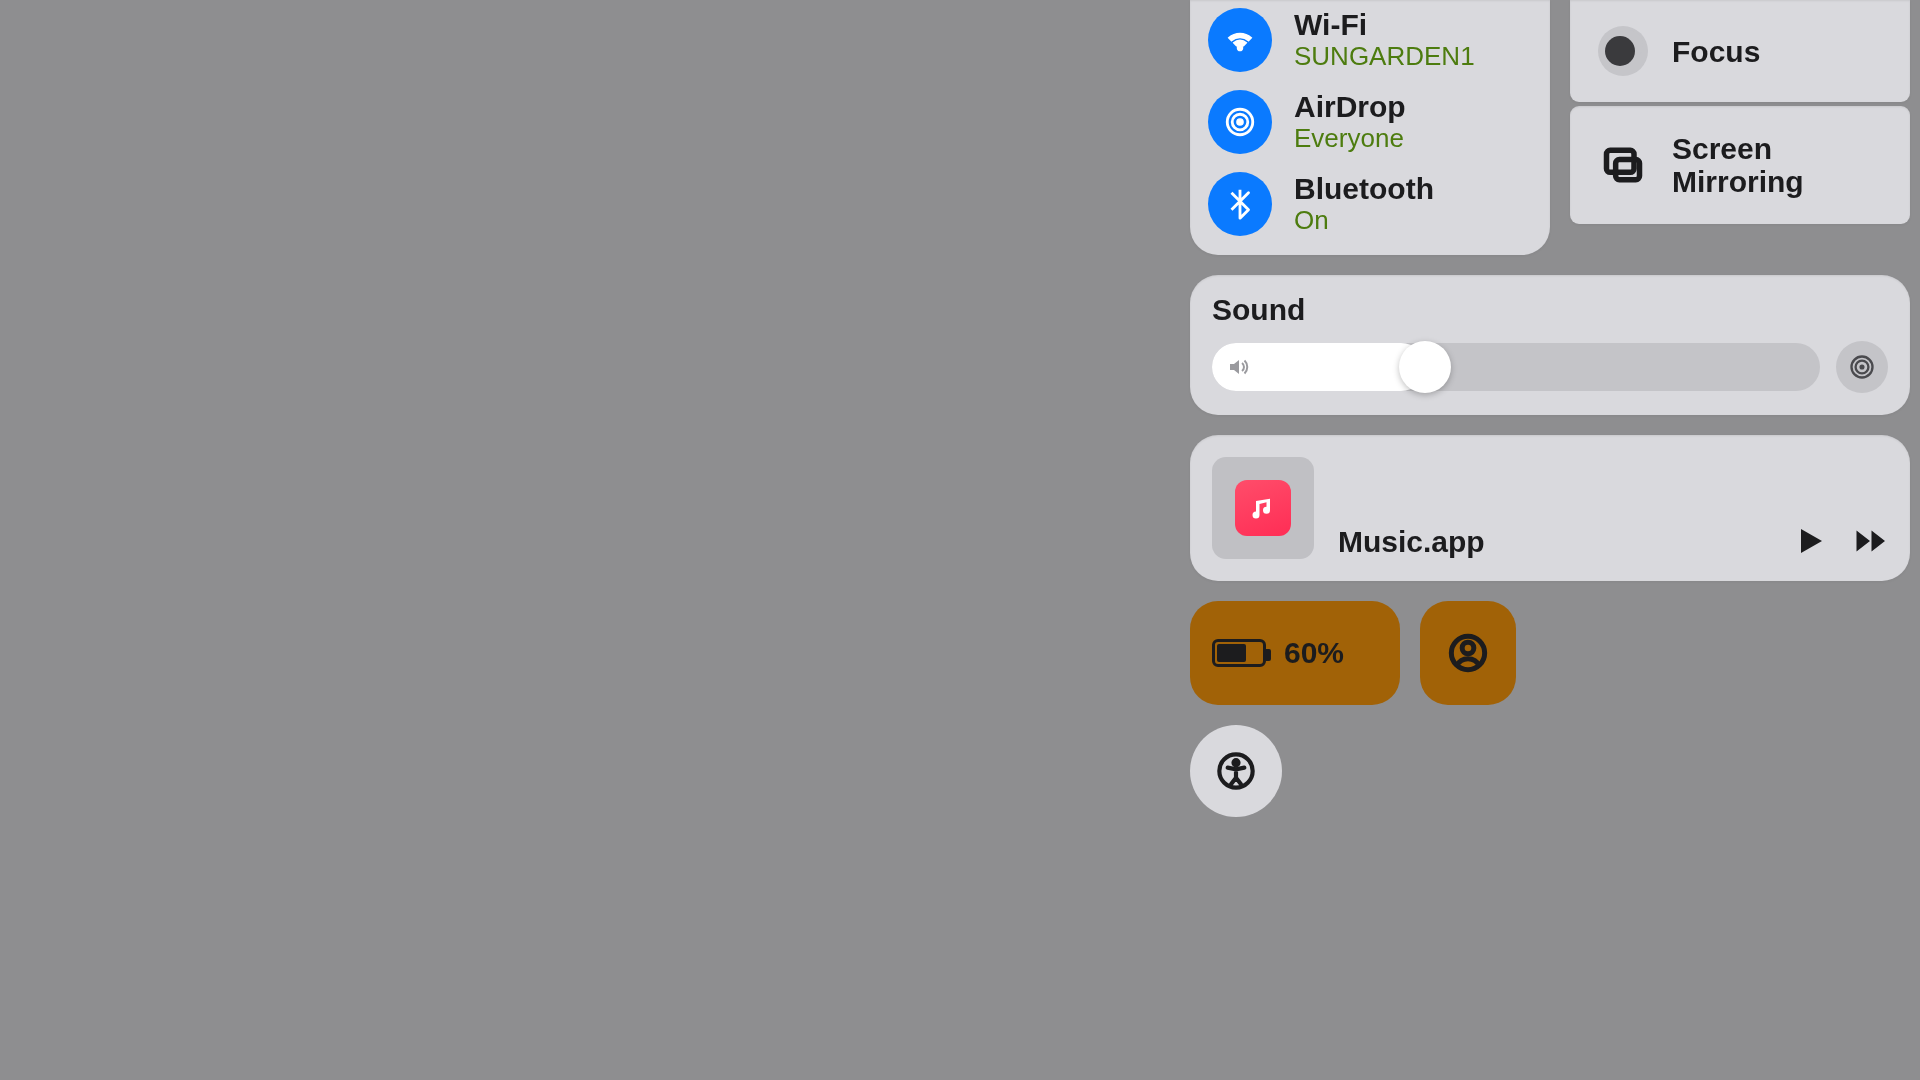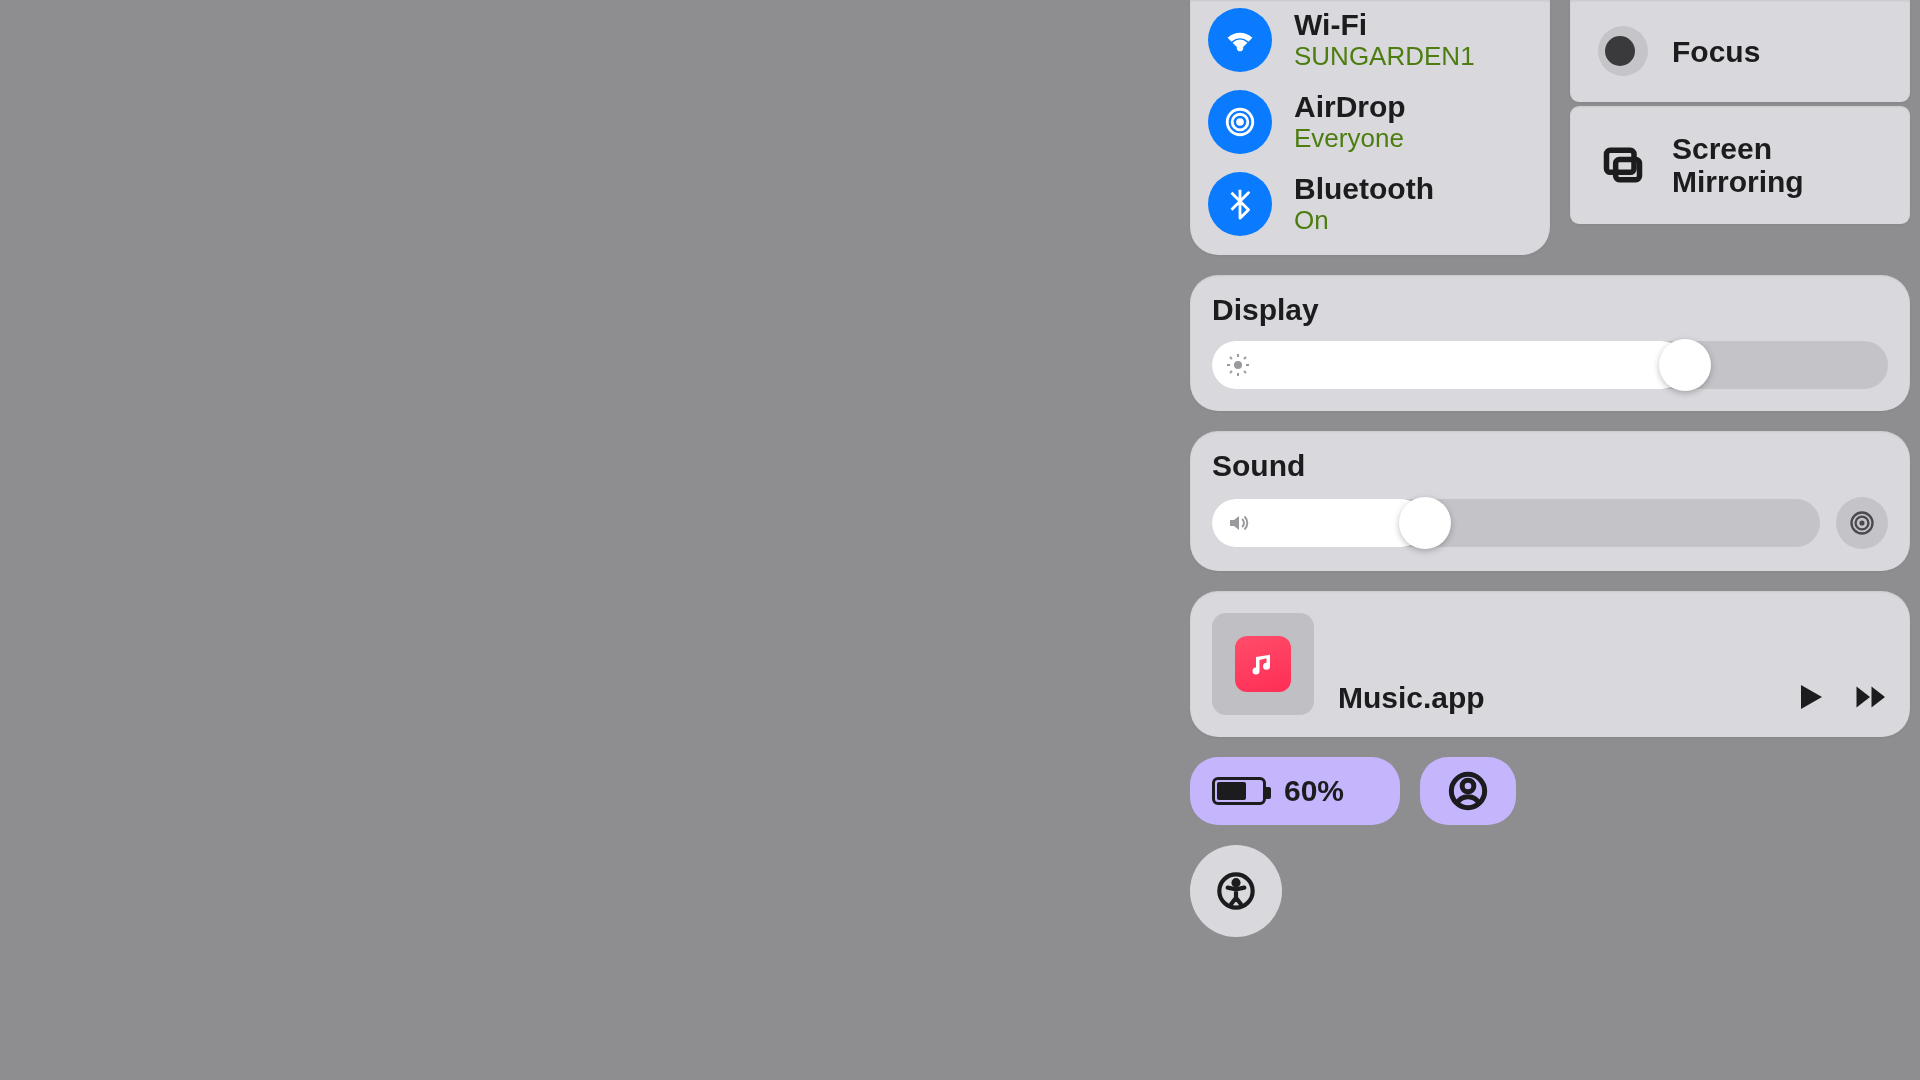--- a/index.html
+++ b/index.html
@@ -30,21 +30,21 @@
   .audio-btn { width: 52px; height: 52px; border-radius: 50%; background: #c4c4c8; display: flex; align-items: center; justify-content: center; cursor: pointer; flex: none; }
   .audio-btn svg { width: 28px; height: 28px; fill: #4a4a4e; }
   .np { padding: 22px; display: flex; align-items: flex-end; gap: 24px; }
   .art { width: 102px; height: 102px; border-radius: 14px; background: #c0c0c4; display: flex; align-items: center; justify-content: center; }
   .art-inner { width: 56px; height: 56px; border-radius: 12px; background: linear-gradient(160deg,#ff4d6a,#ff2d55); display:flex; align-items:center; justify-content:center; }
   .art-inner svg { width: 28px; height: 28px; fill: #fff; }
   .np-title { flex: 1; font-size: 30px; font-weight: 600; color: #1c1c1e; }
   .ctrl { display: flex; gap: 24px; }
   .ctrl svg { width: 36px; height: 36px; fill: #1c1c1e; cursor: pointer; }
   .brow { display: flex; gap: 20px; }
-  .bcard { background: #c4b5fd; border-radius: 28px; display: flex; align-items: center; padding: 14px 22px; gap: 18px; cursor: pointer; }
+  .bcard { background: #a16207; border-radius: 28px; display: flex; align-items: center; padding: 32px 22px; gap: 18px; cursor: pointer; }
   .battery { width: 210px; }
   .mr { flex: 1; border: 6px solid #ff0018; border-radius: 22px; }
   .user { width: 96px; justify-content: center; }
   .acc { width: 92px; height: 92px; border-radius: 46px; display:flex; align-items:center; justify-content:center; cursor:pointer; background:#d9d9dd; margin-left:0; }
   .acc svg { width: 40px; height: 40px; fill:none; stroke:#1c1c1e; stroke-width:2.5; }
   .batt-ic { width: 54px; height: 28px; border: 3px solid #1c1c1e; border-radius: 6px; position: relative; }
   .batt-ic::after { content:""; position:absolute; right:-8px; top:7px; width:5px; height:12px; background:#1c1c1e; border-radius: 0 2px 2px 0;}
   .batt-fill { position:absolute; left:2px; top:2px; bottom:2px; width:60%; background:#1c1c1e; border-radius:2px;}
   .focus-ic { width: 50px; height: 50px; border-radius: 50%; background: #c5c5c9; position:relative; }
   .focus-ic::after{ content:""; position:absolute; width:30px; height:30px; border-radius:50%; background:#3a3a3d; left:7px; top:10px; box-shadow: 8px -6px 0 0 #c5c5c9;}
@@ -112,42 +112,20 @@
           <svg viewBox="0 0 24 24">
               <rect x="3" y="4" width="15" height="12" rx="2"></rect>
               <rect x="8" y="9" width="13" height="11" rx="2"></rect>
             </svg>
         </div>
         <span class="t1">Screen<br>Mirroring</span>
       </div>
     </div>
   </div>
 
-  <div class="card section">
-    <div class="sec-title">Display</div>
-    <div class="slider-wrap">
-      <div class="slider">
-        <div class="fill" id="bright-fill" style="width: 70%;"></div>
-        <svg class="sicon" viewBox="0 0 24 24">
-            <circle cx="12" cy="12" r="4"></circle>
-            <g stroke="#9a9a9e" stroke-width="2">
-              <line x1="12" y1="1" x2="12" y2="4"></line>
-              <line x1="12" y1="20" x2="12" y2="23"></line>
-              <line x1="1" y1="12" x2="4" y2="12"></line>
-              <line x1="20" y1="12" x2="23" y2="12"></line>
-              <line x1="4" y1="4" x2="6" y2="6"></line>
-              <line x1="18" y1="18" x2="20" y2="20"></line>
-              <line x1="4" y1="20" x2="6" y2="18"></line>
-              <line x1="18" y1="6" x2="20" y2="4"></line>
-            </g>
-          </svg>
-        <div class="thumb" id="bright-thumb" style="left: calc(70% - 26px);"></div>
-      </div>
-    </div>
-  </div>
 
   <div class="card section">
     <div class="sec-title">Sound</div>
     <div class="slider-wrap">
       <div class="slider" style="flex:1">
         <div class="fill" id="vol-fill" style="width: 35%;"></div>
         <svg class="sicon" viewBox="0 0 24 24">
             <path d="M4 9v6h4l5 4V5L8 9z"></path>
             <path d="M16 8a5 5 0 010 8M18.5 5.5a9 9 0 010 13" fill="none" stroke="#9a9a9e" stroke-width="2"></path>
           </svg>

